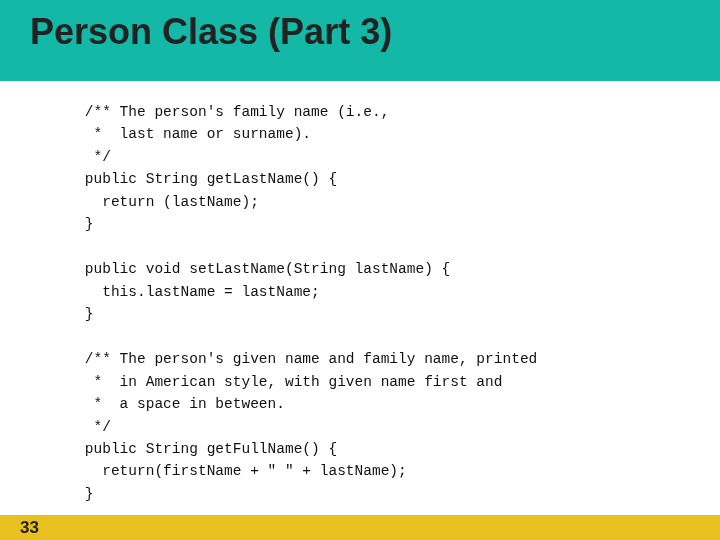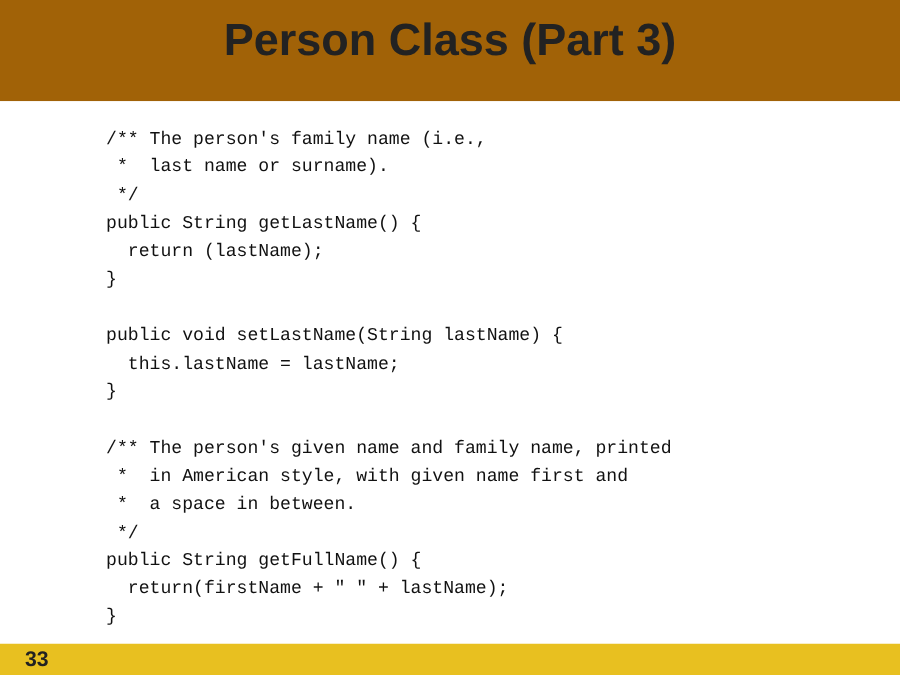--- a/index.html
+++ b/index.html
@@ -13,41 +13,41 @@
 
     .slide {
       width: 720px;
       height: 540px;
       background: #ffffff;
       display: flex;
       flex-direction: column;
     }
 
     .title-bar {
-      background: #a16207;
+      background: #14b8a6;
       padding: 14px 30px 30px 30px;
       min-height: 70px;
       display: flex;
       align-items: center;
-      justify-content: center;
     }
 
     .title-text {
       font-size: 36px;
       font-weight: bold;
       color: #222222;
       font-family: Arial, sans-serif;
     }
 
     .content-area {
       flex: 1;
       background: #ffffff;
       padding: 20px 50px 10px 50px;
       display: flex;
       flex-direction: column;
+      border-radius: 24px;
     }
 
     .code-block {
       font-family: 'Courier New', Courier, monospace;
       font-size: 14.5px;
       color: #111111;
       line-height: 1.55;
       white-space: pre;
     }
 

